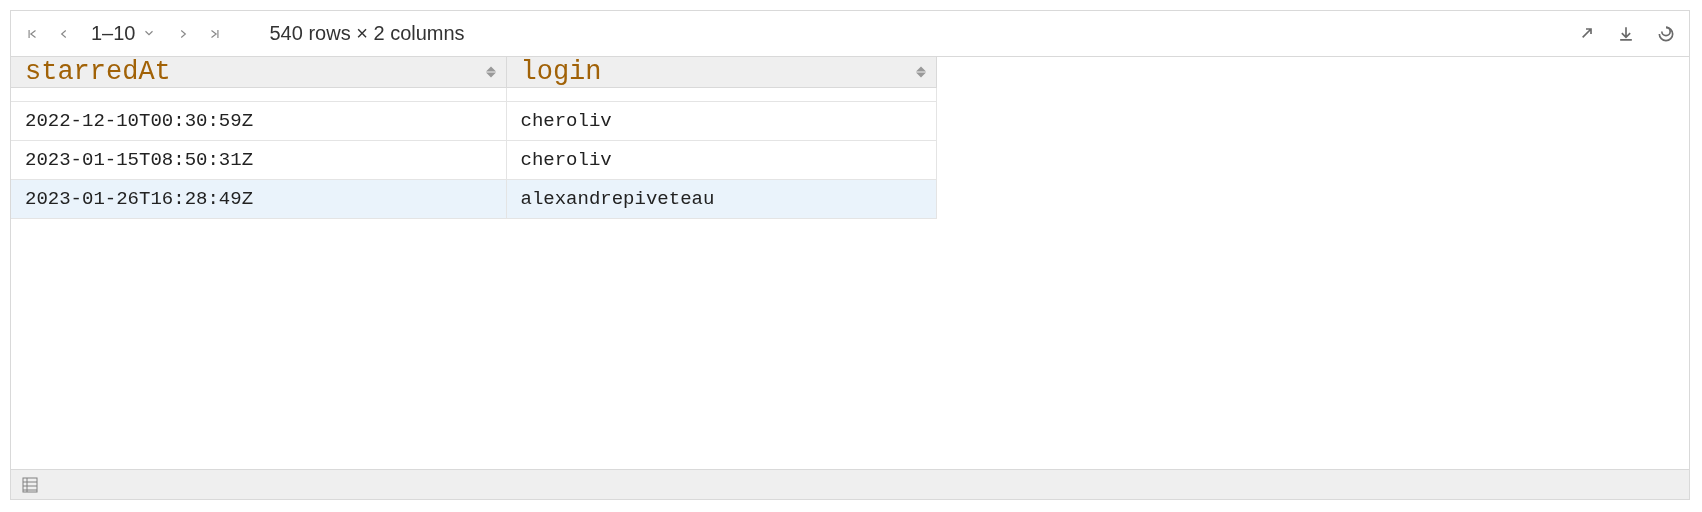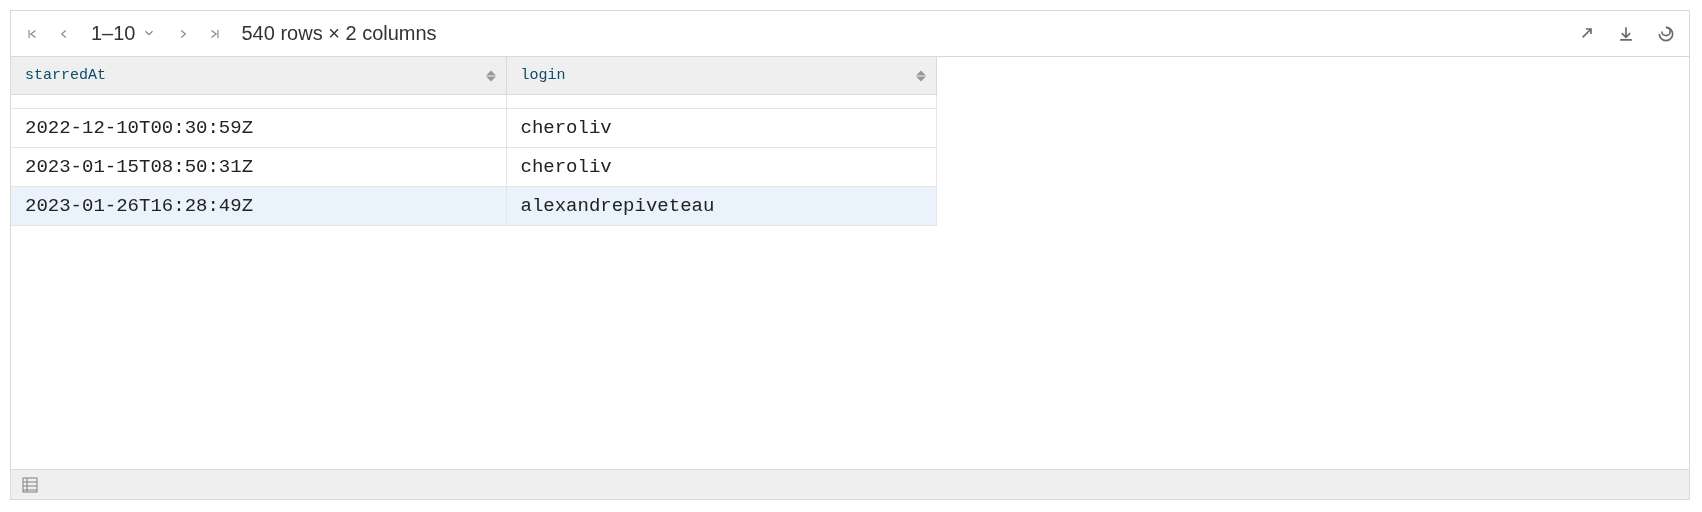--- a/index.html
+++ b/index.html
@@ -69,21 +69,21 @@
     .chevron-down svg {
       width: 14px;
       height: 14px;
       stroke: #888;
       fill: none;
       stroke-width: 2;
     }
     .rows-info {
       color: #333;
       font-size: 20px;
-      margin-left: 4px;
+      margin-left: 32px;
     }
     .toolbar-action-icon {
       display: inline-flex;
       align-items: center;
       justify-content: center;
       width: 22px;
       height: 22px;
       color: #6a6a6a;
       cursor: pointer;
     }
@@ -98,26 +98,26 @@
     }
     table {
       border-collapse: collapse;
       table-layout: fixed;
     }
     th {
       background: #efefef;
       text-align: left;
       font-weight: 400;
       font-family: "SFMono-Regular", Consolas, "Liberation Mono", Menlo, monospace;
-      font-size: 15px;
-      padding: 10px 14px;
+      font-size: 27px;
+      padding: 0 14px;
       border: 1px solid #d9d9d9;
       border-top: none;
       position: relative;
-      color: #0c4a6e;
+      color: #a16207;
     }
     th .sort-icon {
       position: absolute;
       right: 10px;
       top: 50%;
       transform: translateY(-50%);
       display: flex;
       flex-direction: column;
       gap: 1px;
       color: #888;

